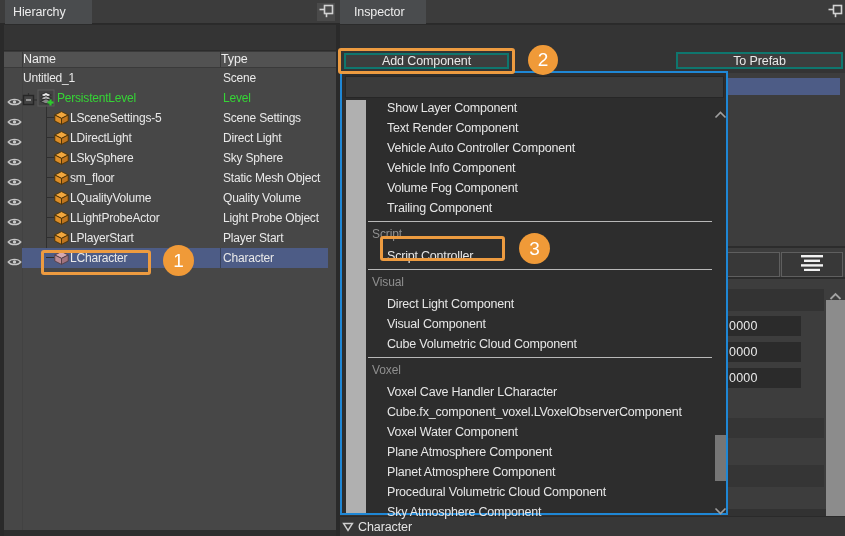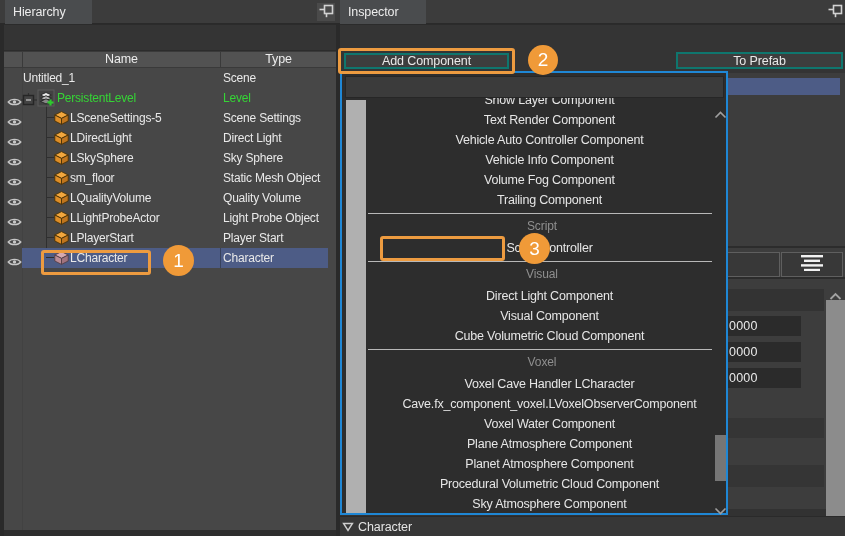--- a/index.html
+++ b/index.html
@@ -11,34 +11,34 @@
     font-weight:normal; color:#e9e9e9;
     -webkit-font-smoothing:antialiased;
   }
   .abs { position:absolute; }
 
   
   #tabbar { left:0; top:0; width:845px; height:24px; background:#3c3c3c; border-bottom:1px solid #2a2a2a; }
   .tab { position:absolute; top:0; height:24px; background:#4a4c4e; color:#ececec;
          font-size:12.5px; line-height:24px; letter-spacing:-0.1px; }
   #tab-hier { left:5px; width:87px; padding-left:8px; }
-  #tab-insp { left:340px; width:86px; padding-left:8px; }
+  #tab-insp { left:340px; width:86px; padding-left:14px; }
   .pinbtn { position:absolute; top:3px; width:18px; height:18px; background:#4a4a4a;
             display:flex; align-items:center; justify-content:center; }
   #pin-hier { left:317px; }
   #pin-insp { left:826px; background:transparent; }
 
   
   .edge { background:#2a2a2a; }
 
   
   #hier-toolbar { left:4px; top:25px; width:332px; height:26px; background:#343434; border-bottom:1px solid #2c2c2c; }
   #hier-header { left:4px; top:51px; width:332px; height:17px; background:#3a3a3a; display:flex; }
   .hcell { background:#525252; height:15px; margin-top:1px; color:#ececec; font-size:12.5px;
-           line-height:15px; text-align:center; letter-spacing:-0.1px; }
+           line-height:15px; letter-spacing:-0.1px; }
   .hcell.c0 { width:18px; }
   .hcell.c1 { width:197px; margin-left:1px; }
   .hcell.c2 { width:115px; margin-left:1px; }
   #hier-body { left:4px; top:68px; width:332px; height:462px; background:#474747; overflow:hidden; }
   #hier-bottom { left:4px; top:530px; width:332px; height:6px; background:#2e2e2e; }
   #hier-gutterline { position:absolute; left:18px; top:0; bottom:0; width:1px; background:#424242; }
   #tree-trunk { position:absolute; left:42px; top:38px; width:1px; height:152px; background:#2f2f2f; }
 
   .hrow { position:relative; height:20px; width:324px; }
   .hrow .eye { position:absolute; left:3px; top:5px; display:none; }
@@ -91,22 +91,22 @@
                  display:flex; align-items:center; }
   #insp-footer .tri { margin-left:2px; }
   #insp-footer .lbl { margin-left:4px; font-size:12.5px; letter-spacing:-0.1px; color:#e4e4e4; }
 
   
   #menu { left:340px; top:71px; width:388px; height:444px; background:#2d2d2d;
           border:2px solid #1f87d5; z-index:50; }
   #menu-search { position:absolute; left:3px; top:3px; width:379px; height:22px; background:#3b3b3b;
                  border:1px solid #262626; z-index:3; }
   #menu-gutter { position:absolute; left:4px; top:27px; width:20px; bottom:0; background:#b0b0b0; z-index:1; }
-  #menu-list { position:absolute; left:26px; top:0; width:344px; height:440px; padding-top:17px;
-               overflow:hidden; z-index:2;text-align:center; }
+  #menu-list { position:absolute; left:26px; top:8px; width:344px; height:440px; padding-top:17px;
+               overflow:hidden; z-index:2; }
   .mrow { position:relative; }
   .mrow.item { height:20px; font-size:12.5px; line-height:20px; padding-left:19px;
                letter-spacing:-0.2px; color:#e6e6e6; white-space:pre; }
   .mrow.category { height:20px; font-size:12px; line-height:20px; padding-left:4px;
                    letter-spacing:-0.1px; color:#8f8f8f; margin-bottom:2px; white-space:pre; }
   .menu-sep { height:1px; background:#b8b8b8; margin:3px 0 2px 0; }
   #menu-scroll { position:absolute; left:372px; top:0; width:13px; height:440px; z-index:1; }
   #menu-scroll .up { position:absolute; left:0px; top:32px; }
   #menu-scroll .down { position:absolute; left:0px; top:428px; }
   #menu-scroll .thumb { position:absolute; left:1px; top:362px; width:11px; height:46px; background:#767676; }
@@ -433,21 +433,21 @@
         <div class="mrow category"><span>Script</span></div>
         <div class="mrow item"><span>Script Controller</span></div>
         <div class="menu-sep"></div>
         <div class="mrow category"><span>Visual</span></div>
         <div class="mrow item"><span>Direct Light Component</span></div>
         <div class="mrow item"><span>Visual Component</span></div>
         <div class="mrow item"><span>Cube Volumetric Cloud Component</span></div>
         <div class="menu-sep"></div>
         <div class="mrow category"><span>Voxel</span></div>
         <div class="mrow item"><span>Voxel Cave Handler LCharacter</span></div>
-        <div class="mrow item"><span>Cave.fx_component_voxel.LVoxelObserverComponent</span></div>
+        <div class="mrow item"><span>Cube.fx_component_voxel.LVoxelObserverComponent</span></div>
         <div class="mrow item"><span>Voxel Water Component</span></div>
         <div class="mrow item"><span>Plane Atmosphere Component</span></div>
         <div class="mrow item"><span>Planet Atmosphere Component</span></div>
         <div class="mrow item"><span>Procedural Volumetric Cloud Component</span></div>
         <div class="mrow item"><span>Sky Atmosphere Component</span></div>
       </div>
     <div id="menu-scroll">
       <span class="up">
         <svg width="13" height="8" viewBox="0 0 13 8">
             <polyline points="1.5,6.5 6.5,1.5 11.5,6.5" fill="none" stroke="#9f9f9f" stroke-width="1.6"></polyline>

